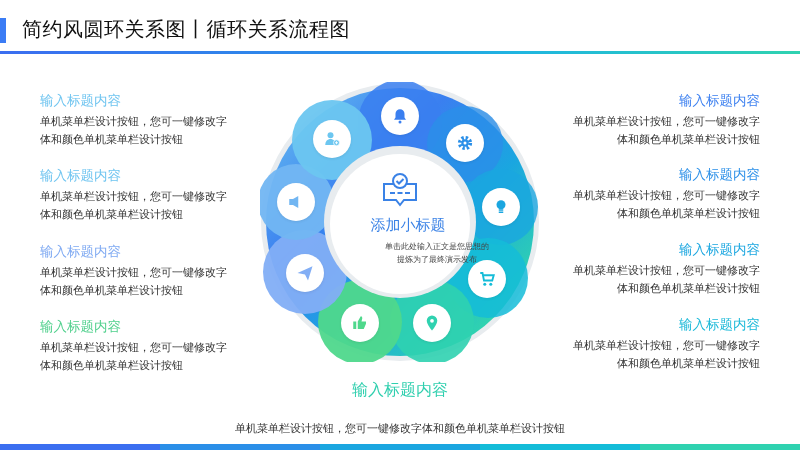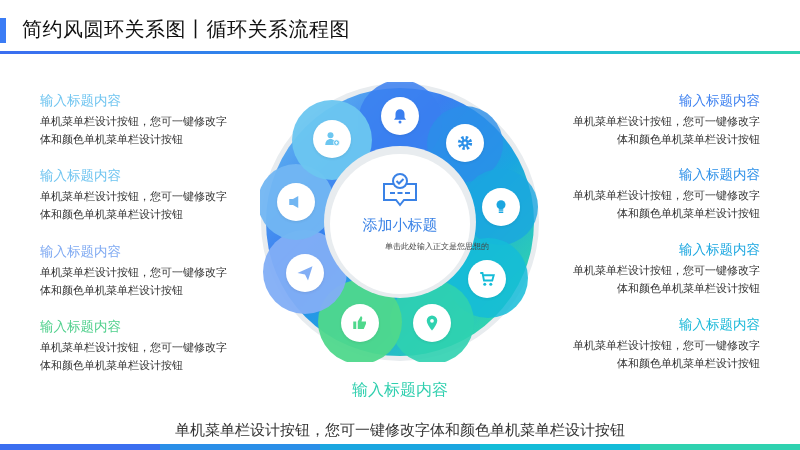--- a/index.html
+++ b/index.html
@@ -15,32 +15,32 @@
   .bottom-rule div { flex:1; height:100%; }
 
   .side-block { position:absolute; width:230px; }
   .side-block .h { font-size:13.5px; margin-bottom:3px; }
   .side-block .p { font-size:11px; line-height:18px; color:#333; }
   .left { left:40px; text-align:left; }
   .right { right:40px; text-align:right; }
 
   .bottom-block { position:absolute; left:0; width:800px; top:380px; text-align:center; }
   .bottom-block .h { font-size:16px; color:#2fcfae; margin-bottom:3px; }
-  .bottom-block .p { font-size:15px; color:#333;margin-top:20px; }
+  .bottom-block .p { font-size:11px; color:#333;margin-top:20px; }
 
   .ring-wrap { position:absolute; left:260px; top:82px; width:280px; height:280px; }
   .ring-wrap svg { position:absolute; left:0; top:0; }
 
   .icon-node { position:absolute; width:38px; height:38px; border-radius:50%; background:#fff;
     display:flex; align-items:center; justify-content:center; box-shadow:0 1px 3px rgba(0,0,0,0.08); }
   .icon-node svg { position:static; }
 
   .center { position:absolute; left:70px; top:72px; width:140px; height:140px; border-radius:50%; background:#fff;
     text-align:center; }
-  .center .ctitle { position:absolute; left:0; width:100%; top:62px; font-size:15px; color:#3a82e6; }
+  .center .ctitle { position:absolute; left:8px; width:100%; top:62px; font-size:15px; color:#3a82e6; }
   .center .cdesc { position:absolute; left:10px; width:120px; top:86px; font-size:8px; line-height:13px; color:#444;margin-left:37px; }
   .center .cicon { position:absolute; left:50px; top:18px; }
 </style>
 </head>
 <body>
 
 <div class="title-bar"></div>
 <div class="page-title">简约风圆环关系图丨循环关系流程图</div>
 <div class="top-rule"></div>
 
@@ -174,20 +174,21 @@
   <div class="center">
     <svg class="cicon" width="40" height="38" viewBox="0 0 40 38">
       <path d="M4 12h32v16H24l-4 5-4-5H4z" fill="none" stroke="#3a82e6" stroke-width="2"></path>
       <circle cx="20" cy="9" r="7" fill="#fff" stroke="#3a82e6" stroke-width="2"></circle>
       <path d="M16.5 9l2.5 2.5 4.5-4.5" fill="none" stroke="#3a82e6" stroke-width="2"></path>
       <path d="M10 21h5M17.5 21h5M25 21h5" stroke="#3a82e6" stroke-width="2"></path>
     </svg>
     <div class="ctitle">添加小标题</div>
     <div class="cdesc">
       <div>单击此处输入正文是您思想的</div>
+      <div>提炼为了最终演示发布</div>
     </div>
   </div>
 </div>
 
 <div class="bottom-block">
   <div class="h">输入标题内容</div>
   <div class="p">单机菜单栏设计按钮，您可一键修改字体和颜色单机菜单栏设计按钮</div>
 </div>
 
 <div class="bottom-rule">

